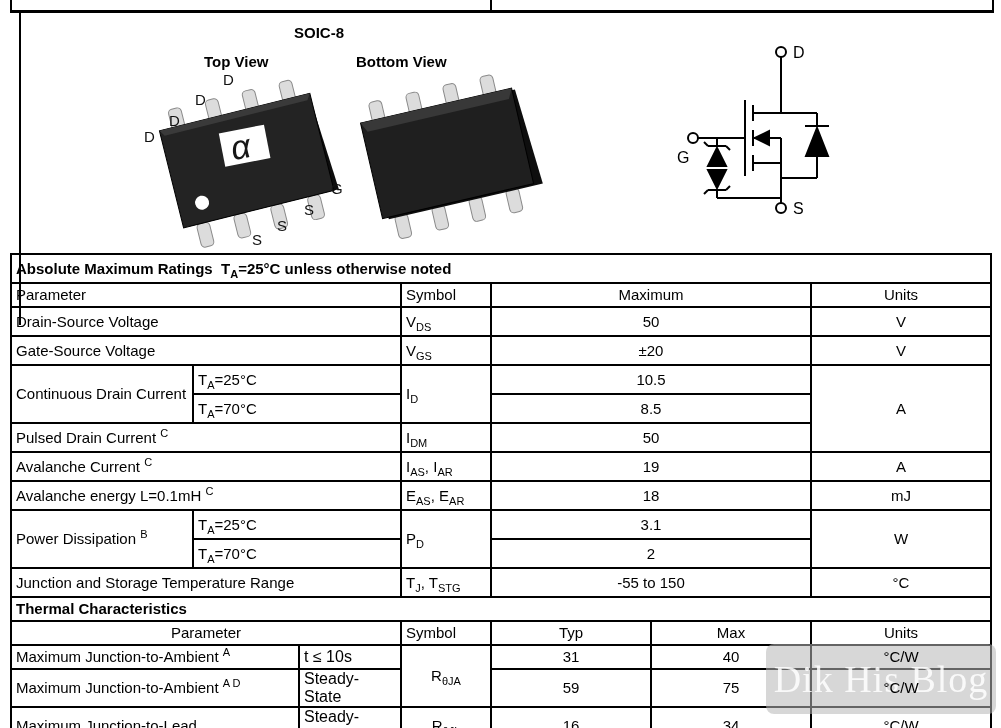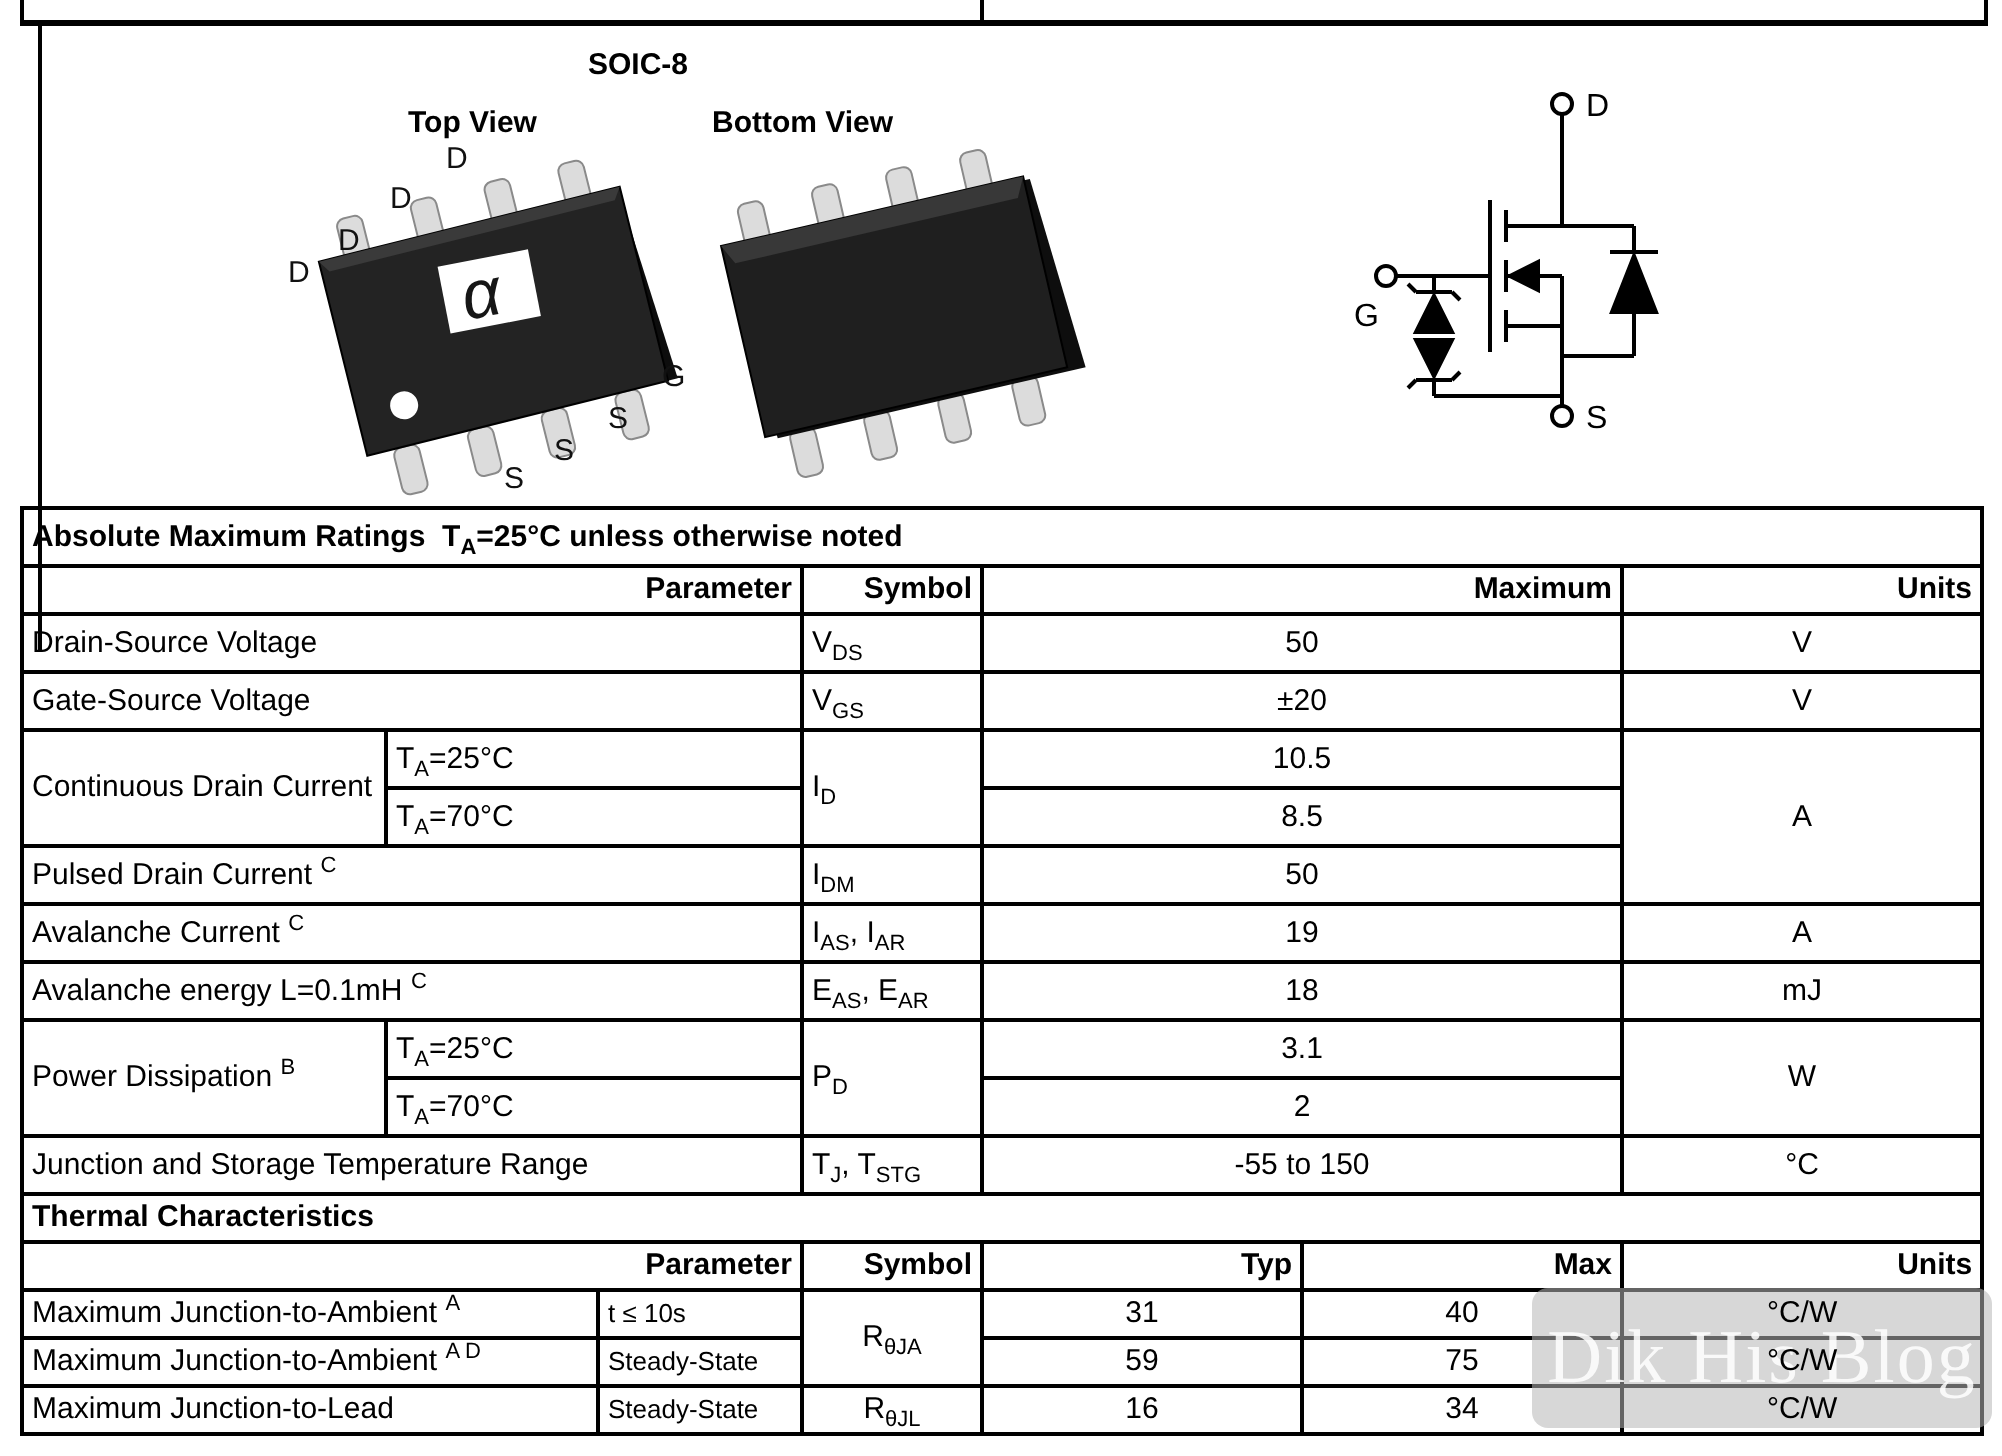--- a/index.html
+++ b/index.html
@@ -25,24 +25,24 @@
 
   
   table { border-collapse:collapse; table-layout:fixed; position:absolute; left:10px; }
   td {
     border:2px solid #000; font-size:15px; padding:0 4px; vertical-align:middle;
     line-height:18px; overflow:hidden;
   }
   .amr-table  { top:253px; width:980px;border-radius:15px; }
   .th-table   { top:596px; width:980px; }
   .title-row td { font-weight:bold; height:22px; }
-  .hdr td { font-weight:bold;text-align:right; }
+  .hdr td { font-weight:normal; }
   .c { text-align:center; }
   .l { text-align:left; }
-  .small { font-size:13px; }
+  .small { font-size:16px; }
   sub { font-size:11px; line-height:0; }
   sup { font-size:11px; line-height:0; }
   .amr-table td { height:27px; }
   .amr-table tr.hrow td { height:22px; }
   .th-table td { height:22px; }
 
   
   .watermark {
     position:absolute; left:766px; top:644px; width:230px; height:70px;
     background:rgba(182,182,182,0.55); border-radius:8px; z-index:2;

